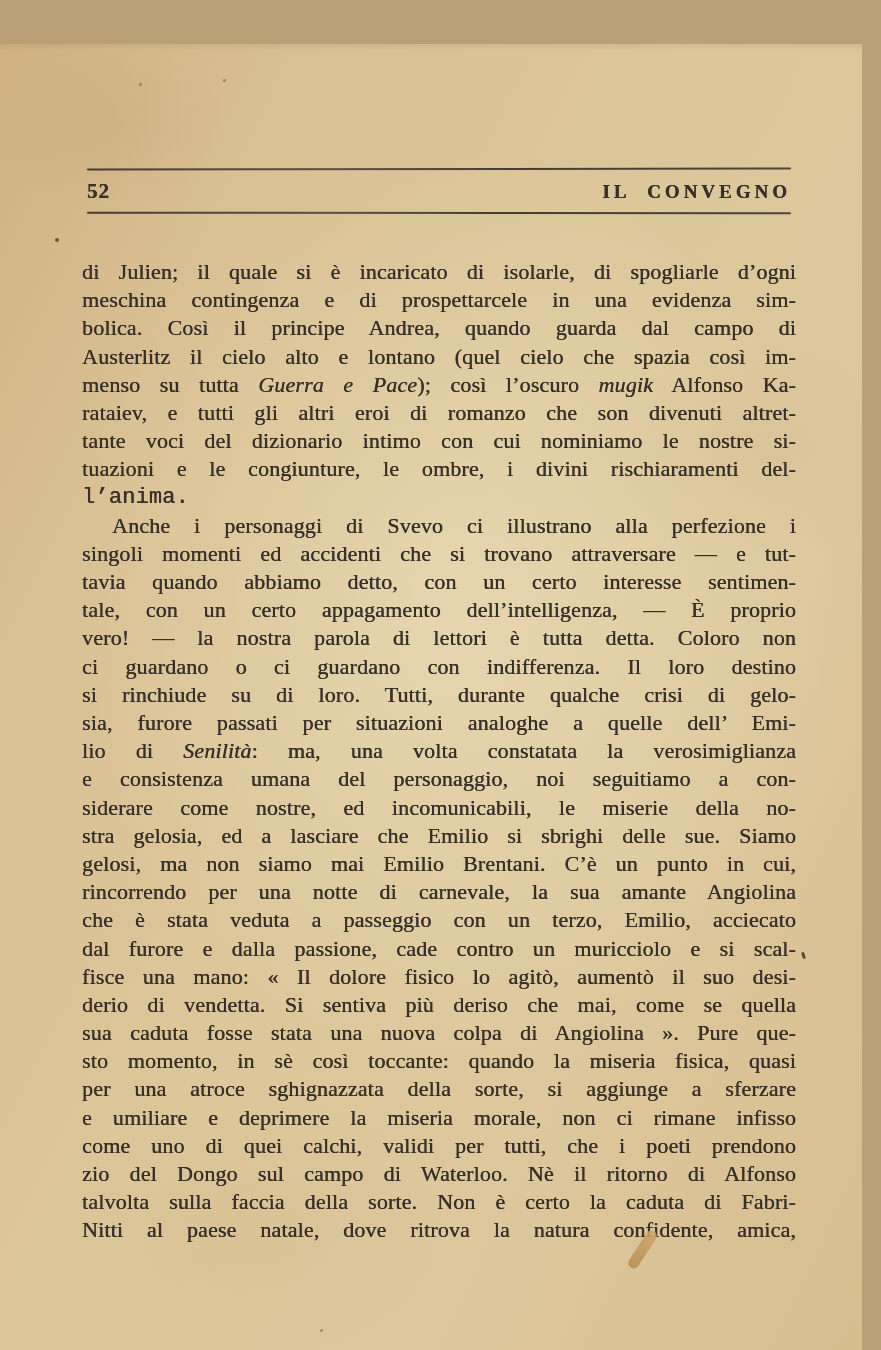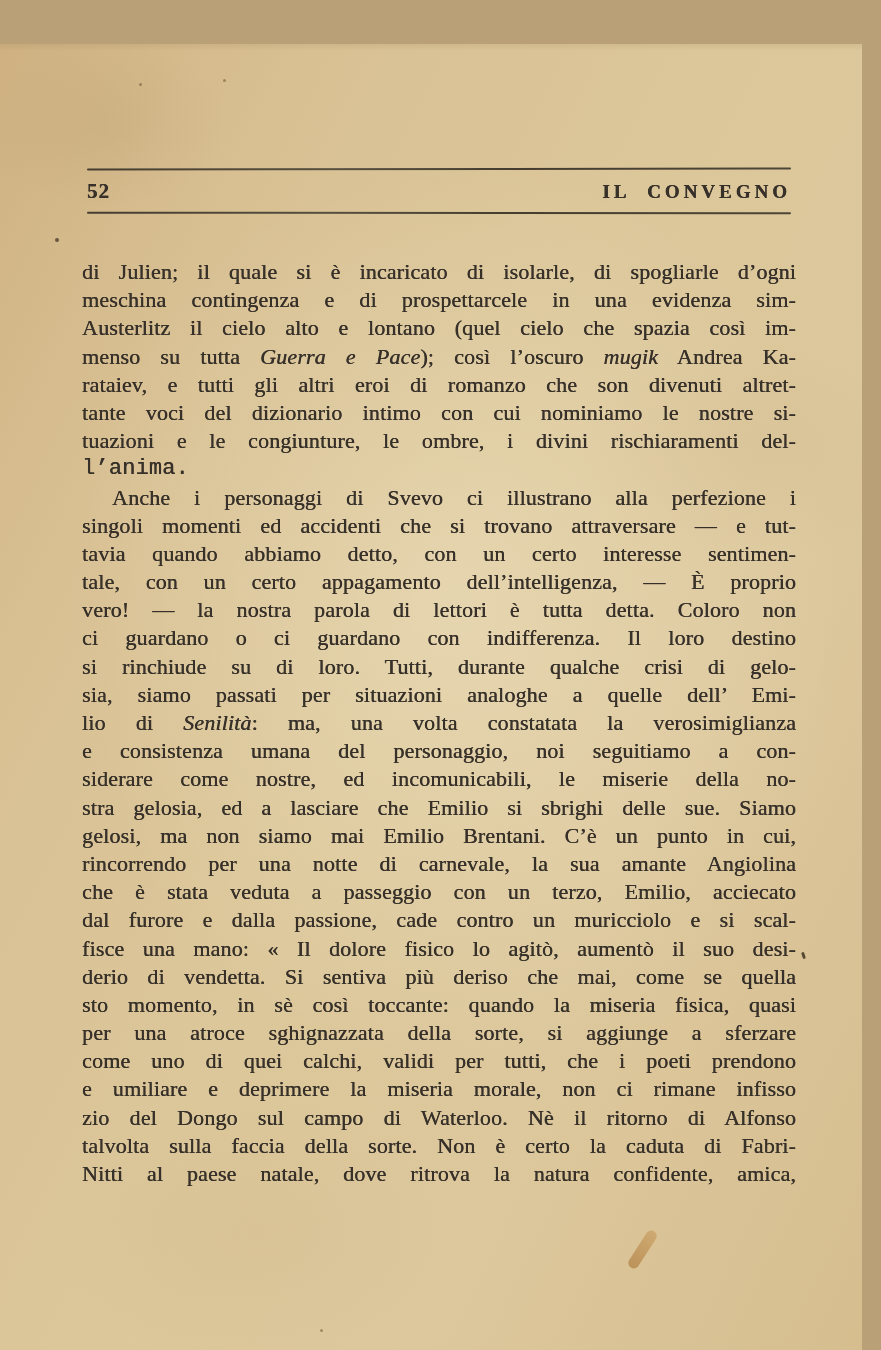--- a/index.html
+++ b/index.html
@@ -98,48 +98,50 @@
   <div class="rule rule-top"></div>
   <div class="header-row">
     <span class="page-number">52</span>
     <span class="journal-title">IL CONVEGNO</span>
   </div>
   <div class="rule rule-bottom"></div>
 
   <div class="page-text">
       <div class="line"><span>di Julien; il quale si è incaricato di isolarle, di spogliarle d’ogni</span></div>
       <div class="line"><span>meschina contingenza e di prospettarcele in una evidenza sim-</span></div>
+      <div class="line"><span>bolica. Così il principe Andrea, quando guarda dal campo di</span></div>
       <div class="line"><span>Austerlitz il cielo alto e lontano (quel cielo che spazia così im-</span></div>
-      <div class="line"><span>menso su tutta </span><i>Guerra e Pace</i><span>); così l’oscuro </span><i>mugik</i><span> Andrea Ka-</span></div>
+      <div class="line"><span>menso su tutta </span><i>Guerra e Pace</i><span>); così l’oscuro </span><i>mugik</i><span> Alfonso Ka-</span></div>
       <div class="line"><span>rataiev, e tutti gli altri eroi di romanzo che son divenuti altret-</span></div>
       <div class="line"><span>tante voci del dizionario intimo con cui nominiamo le nostre si-</span></div>
       <div class="line"><span>tuazioni e le congiunture, le ombre, i divini rischiaramenti del-</span></div>
       <div class="line short"><span>l’anima.</span></div>
       <div class="line indent"><span>Anche i personaggi di Svevo ci illustrano alla perfezione i</span></div>
       <div class="line"><span>singoli momenti ed accidenti che si trovano attraversare — e tut-</span></div>
       <div class="line"><span>tavia quando abbiamo detto, con un certo interesse sentimen-</span></div>
       <div class="line"><span>tale, con un certo appagamento dell’intelligenza, — È proprio</span></div>
       <div class="line"><span>vero! — la nostra parola di lettori è tutta detta. Coloro non</span></div>
       <div class="line"><span>ci guardano o ci guardano con indifferenza. Il loro destino</span></div>
       <div class="line"><span>si rinchiude su di loro. Tutti, durante qualche crisi di gelo-</span></div>
-      <div class="line"><span>sia, siamo passati per situazioni analoghe a quelle dell’ Emi-</span></div>
+      <div class="line"><span>sia, furore passati per situazioni analoghe a quelle dell’ Emi-</span></div>
       <div class="line"><span>lio di </span><i>Senilità</i><span>: ma, una volta constatata la verosimiglianza</span></div>
       <div class="line"><span>e consistenza umana del personaggio, noi seguitiamo a con-</span></div>
       <div class="line"><span>siderare come nostre, ed incomunicabili, le miserie della no-</span></div>
       <div class="line"><span>stra gelosia, ed a lasciare che Emilio si sbrighi delle sue. Siamo</span></div>
       <div class="line"><span>gelosi, ma non siamo mai Emilio Brentani. C’è un punto in cui,</span></div>
       <div class="line"><span>rincorrendo per una notte di carnevale, la sua amante Angiolina</span></div>
       <div class="line"><span>che è stata veduta a passeggio con un terzo, Emilio, acciecato</span></div>
       <div class="line"><span>dal furore e dalla passione, cade contro un muricciolo e si scal-</span></div>
       <div class="line"><span>fisce una mano: « Il dolore fisico lo agitò, aumentò il suo desi-</span></div>
       <div class="line"><span>derio di vendetta. Si sentiva più deriso che mai, come se quella</span></div>
+      <div class="line"><span>sua caduta fosse stata una nuova colpa di Angiolina ». Pure que-</span></div>
       <div class="line"><span>sto momento, in sè così toccante: quando la miseria fisica, quasi</span></div>
       <div class="line"><span>per una atroce sghignazzata della sorte, si aggiunge a sferzare</span></div>
+      <div class="line"><span>e umiliare e deprimere la miseria morale, non ci rimane infisso</span></div>
       <div class="line"><span>come uno di quei calchi, validi per tutti, che i poeti prendono</span></div>
-      <div class="line"><span>e umiliare e deprimere la miseria morale, non ci rimane infisso</span></div>
       <div class="line"><span>zio del Dongo sul campo di Waterloo. Nè il ritorno di Alfonso</span></div>
       <div class="line"><span>talvolta sulla faccia della sorte. Non è certo la caduta di Fabri-</span></div>
       <div class="line"><span>Nitti al paese natale, dove ritrova la natura confidente, amica,</span></div>
     </div>
 
   <div class="stain"></div>
   <div class="speck speck-1"></div>
   <div class="speck speck-2"></div>
   <div class="speck speck-3"></div>
   <div class="speck speck-4"></div>

